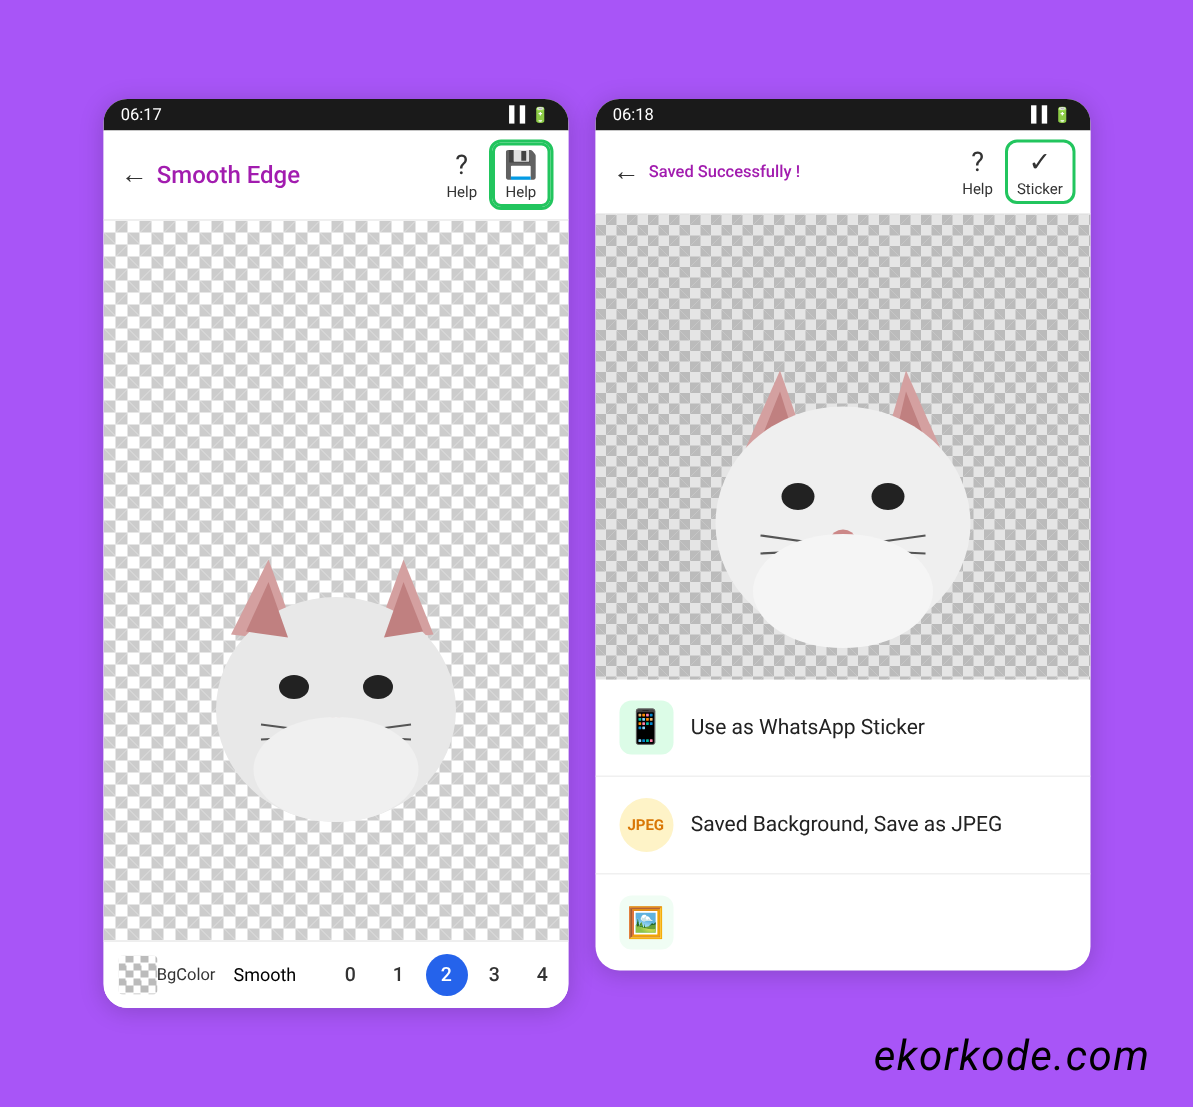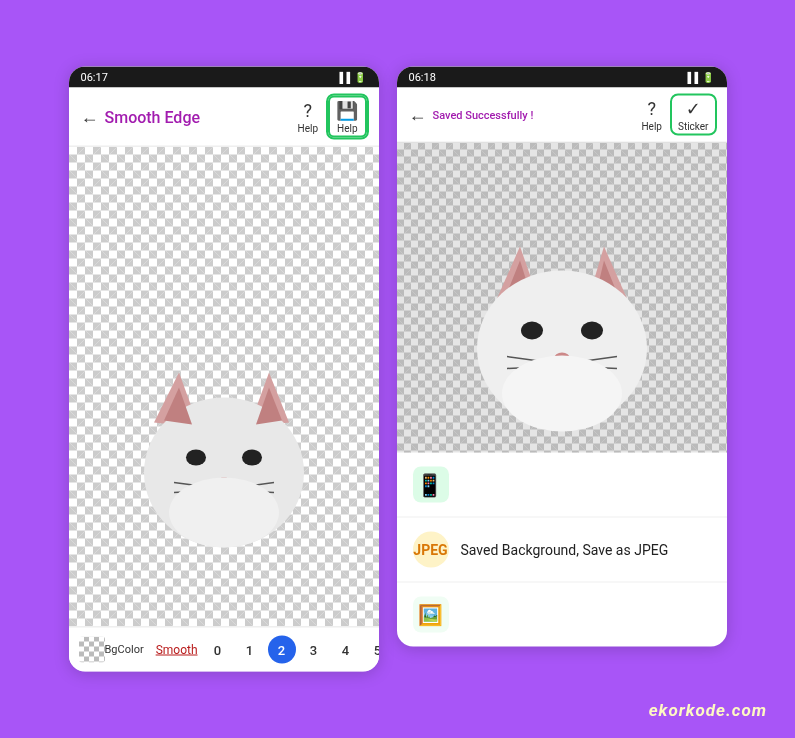--- a/index.html
+++ b/index.html
@@ -121,23 +121,22 @@
       gap: 8px;
     }
     .bgcolor-label {
       font-size: 11px;
       color: #333;
       text-align: center;
       line-height: 1.2;
     }
     .smooth-label {
       font-size: 12px;
-      color: #b91c1c;
-      margin-right: 0;
-      text-decoration: underline;
+      color: #000000;
+      margin-right: 16px;
     }
     .number-btns {
       display: flex;
       gap: 4px;
       align-items: center;
     }
     .num-btn {
       width: 28px;
       height: 28px;
       border-radius: 50%;
@@ -180,23 +179,23 @@
     .action-item-text {
       font-size: 14px;
       color: #222;
       font-weight: 400;
     }
     
     .branding {
       position: absolute;
       bottom: 18px;
       right: 28px;
-      font-size: 17px;
-      font-weight: 700;
-      color: #fef9c3;
+      font-size: 28px;
+      font-weight: 400;
+      color: #000000;
       letter-spacing: 1px;
       font-style: italic;
     }
     
     .canvas-right {
       background-image:
         linear-gradient(45deg, #bbb 25%, transparent 25%),
         linear-gradient(-45deg, #bbb 25%, transparent 25%),
         linear-gradient(45deg, transparent 75%, #bbb 75%),
         linear-gradient(-45deg, transparent 75%, #bbb 75%);
@@ -338,23 +337,24 @@
             <ellipse cx="110" cy="165" rx="60" ry="38" fill="#f5f5f5"></ellipse>
           </svg>
         </div>
       </div>
 
       <div class="action-list">
         <div class="action-item">
           <div class="action-item-icon" style="background:#dcfce7; font-size:22px;">
             📱
           </div>
+          <span class="action-item-text">Use as WhatsApp Sticker</span>
         </div>
         <div class="action-item">
-          <div class="action-item-icon" style="background:#fef3c7; font-size:14px; font-weight:700; color:#d97706; border-radius:50%;text-align:center;">
+          <div class="action-item-icon" style="background:#fef3c7; font-size:10px; font-weight:700; color:#d97706; border-radius:50%;text-align:center;">
             JPEG
           </div>
           <span class="action-item-text">Saved Background, Save as JPEG</span>
         </div>
         <div class="action-item">
           <div class="action-item-icon" style="background:#f0fdf4; font-size:20px;">
             🖼️
           </div>
         </div>
       </div>

